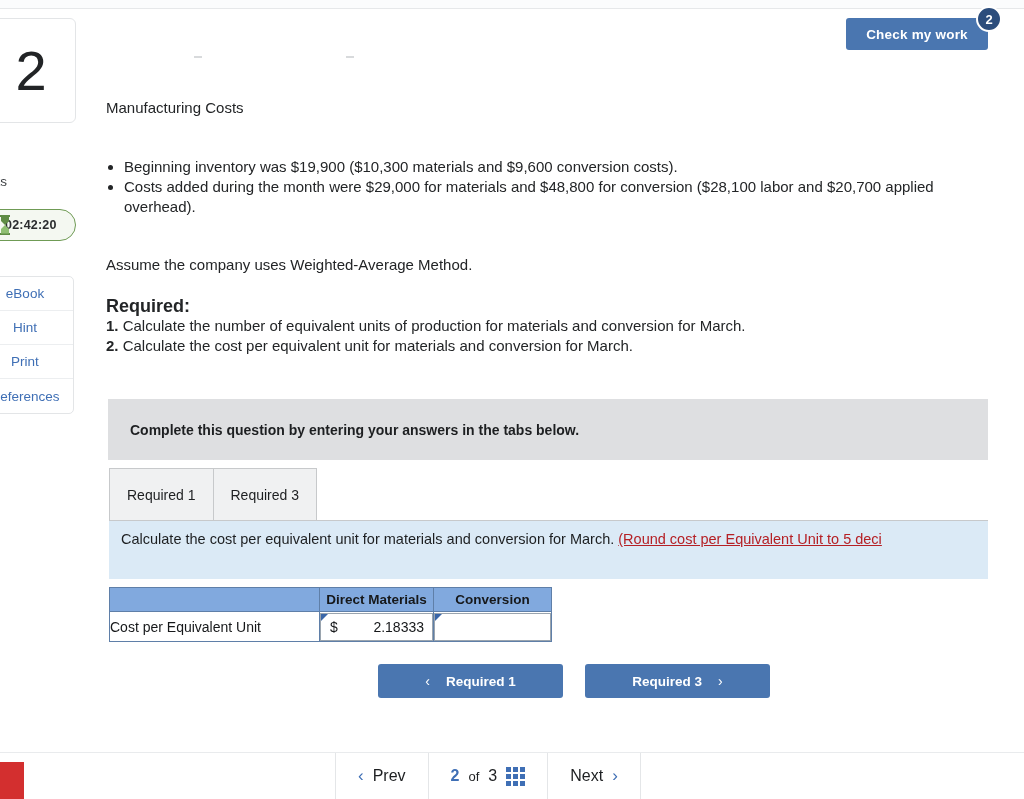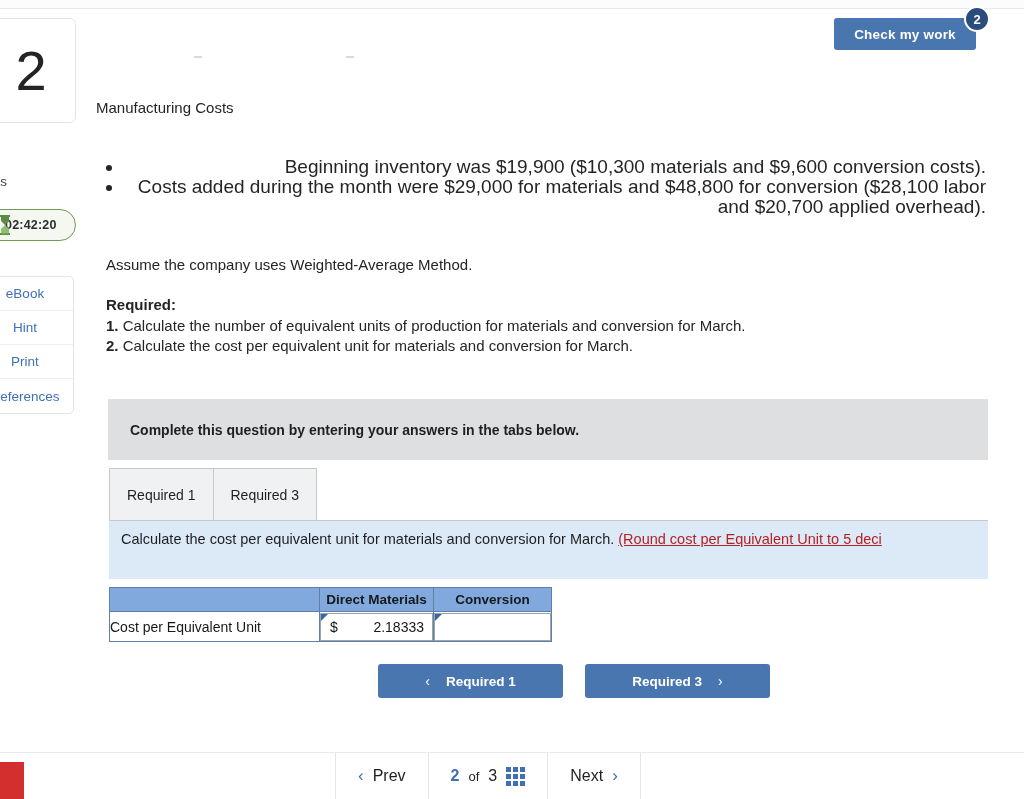--- a/index.html
+++ b/index.html
@@ -97,20 +97,21 @@
     background: #4a76b0;
     border: none;
     border-radius: 3px;
     color: #ffffff;
     font-size: 13.5px;
     font-weight: bold;
     font-family: "Liberation Sans", sans-serif;
     cursor: pointer;
     display: flex; align-items: center; justify-content: center;
     letter-spacing: 0.2px;
+    margin-left: 12px;
   }
   .cmw-badge {
     position: absolute; right: -14px; top: -12px;
     width: 26px; height: 26px;
     border-radius: 50%;
     background: #2c4d7c;
     color: #ffffff;
     font-size: 13px; font-weight: bold;
     display: flex; align-items: center; justify-content: center;
     border: 2px solid #ffffff;
@@ -119,43 +120,42 @@
   .dot-marks {
     position: absolute; left: 194px; top: 56px;
     width: 260px; height: 4px;
   }
   .dot-marks i {
     position: absolute; top: 0; width: 8px; height: 1.5px;
     background: #d8dadc; display: block;
   }
 
   .section-title {
-    position: absolute; left: 96px; top: 99px;
+    position: absolute; left: 106px; top: 99px;
     font-size: 15px; color: #232527;
   }
 
   .bullets {
     position: absolute; left: 106px; top: 157px;
     width: 880px;
     margin: 0; padding-left: 18px;
-    font-size: 19px; color: #232527;
+    font-size: 15px; color: #232527;
     line-height: 20px;
-    text-align: right;
   }
   .bullets li { margin: 0 0 0 0; }
   .bullets li + li { margin-top: 0px; }
 
   .assume {
     position: absolute; left: 106px; top: 256px;
     font-size: 15px; color: #232527;
   }
 
   .req-head {
     position: absolute; left: 106px; top: 296px;
-    font-size: 15px; font-weight: bold; color: #232527;
+    font-size: 18px; font-weight: bold; color: #232527;
   }
   .req-list {
     position: absolute; left: 106px; top: 316px;
     font-size: 15px; color: #232527;
     line-height: 20px;
   }
   .req-list div { white-space: nowrap; }
   .req-list b { font-weight: bold; }
 
   

